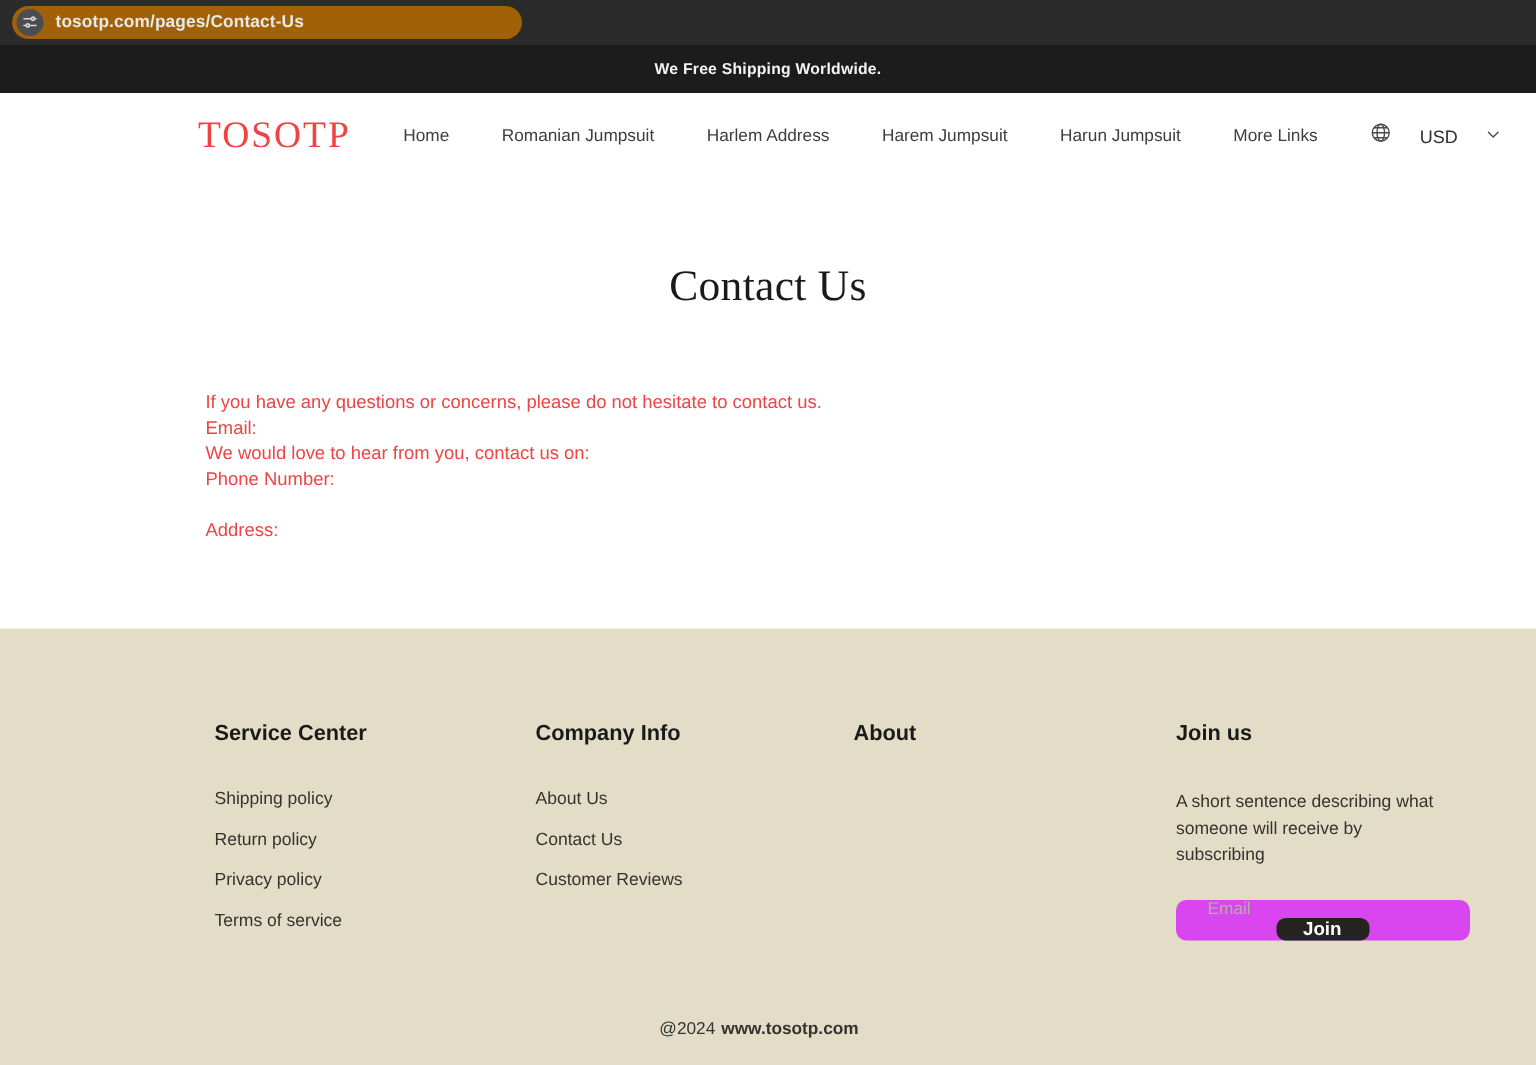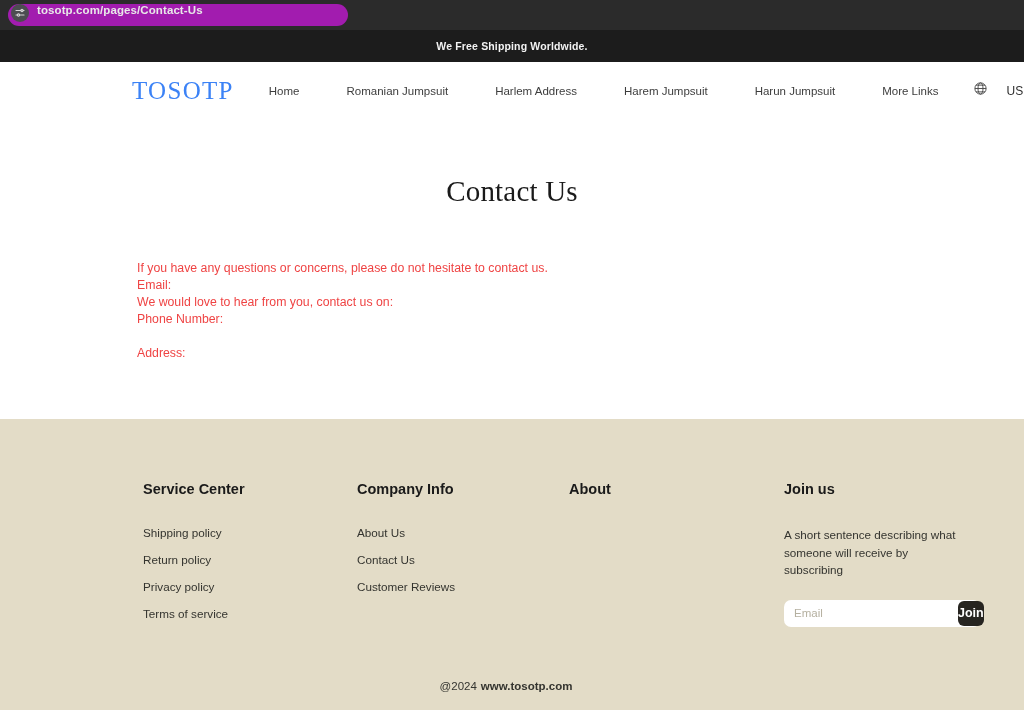--- a/index.html
+++ b/index.html
@@ -15,22 +15,23 @@
   
   .browser-chrome {
     height: 30px;
     background: #2b2b2b;
     display: flex;
     align-items: center;
     padding: 0 8px;
   }
   .url-pill {
     display: flex;
+    align-items: center;
     gap: 8px;
-    background: #a21caf;
+    background: #a16207;
     border-radius: 14px;
     height: 22px;
     padding: 0 12px 0 3px;
     min-width: 340px;
   }
   .tune-btn {
     width: 18px;
     height: 18px;
     border-radius: 50%;
     background: #4c4d50;
@@ -66,28 +67,28 @@
     height: 57px;
     background: #ffffff;
     display: flex;
     align-items: center;
     padding: 0 40px 0 132px;
   }
   .logo {
     font-family: "Liberation Serif", serif;
     font-size: 25px;
     letter-spacing: 1.3px;
-    color: #3b82f6;
+    color: #ef4444;
     flex: 0 0 auto;
   }
   .main-nav {
     display: flex;
     align-items: center;
     margin-left: 35px;
-    gap: 12px;
+    gap: 0;
   }
   .nav-link {
     font-size: 11.5px;
     color: #3d3d3d;
     padding: 0 26px 0 0;
     margin-right: 9px;
     white-space: nowrap;
     text-decoration: none;
     cursor: pointer;
   }
@@ -178,25 +179,26 @@
   .join-desc {
     font-size: 11.7px;
     line-height: 17.5px;
     color: #34342f;
     max-width: 180px;
     margin-bottom: 21px;
   }
   .subscribe-row {
     display: flex;
     align-items: center;
-    background: #ffffff;
+    background: #d946ef;
     border-radius: 7px;
     width: 196px;
     height: 27px;
     padding: 0;
+    flex-direction: column;
   }
   .email-input {
     flex: 1;
     border: none;
     outline: none;
     background: transparent;
     font-family: "Liberation Sans", sans-serif;
     font-size: 11.5px;
     color: #34342f;
     padding: 0 10px;

